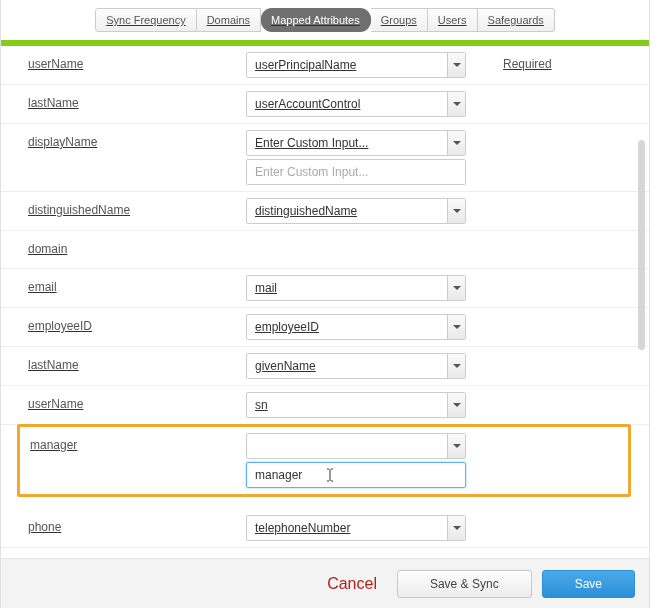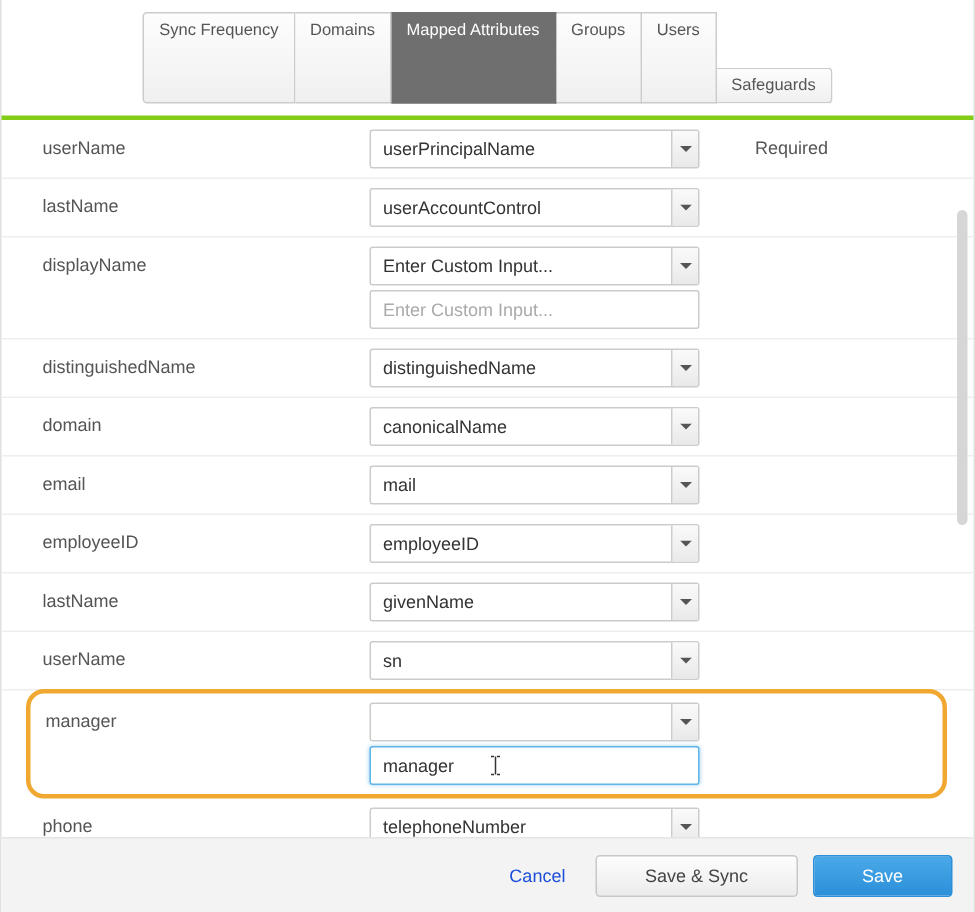--- a/index.html
+++ b/index.html
@@ -13,46 +13,48 @@
       overflow: hidden;
       position: relative;
     }
     .container {
       width: 650px;
       height: 608px;
       position: relative;
       border: 1px solid #e0e0e0;
       border-top: none;
       border-bottom: none;
+      text-decoration: underline;
     }
     .tabs {
       display: flex;
       justify-content: center;
       padding: 8px 0;
       gap: 0;
     }
     .tab {
       padding: 5px 10px;
       border: 1px solid #ccc;
       background: linear-gradient(#fdfdfd, #f0f0f0);
       font-size: 11px;
       color: #555;
       cursor: pointer;
       border-radius: 0;
     }
     .tab:first-child { border-top-left-radius: 3px; border-bottom-left-radius: 3px; }
-    .tab:last-child { border-top-right-radius: 3px; border-bottom-right-radius: 3px; margin-top: 37px; }
+    .tab:last-child { border-top-right-radius: 3px; border-bottom-right-radius: 3px; }
     .tab + .tab { border-left: none; }
     .tab.active {
       background: #6f6f6f;
       color: #fff;
       border-color: #6f6f6f;
+      border-radius: 11px;
     }
     .rows {
-      border-top: 3px solid #84cc16;
+      border-top: 6px solid #84cc16;
       max-height: 510px;
       overflow-y: auto;
     }
     .row {
       display: flex;
       align-items: flex-start;
       border-bottom: 1px solid #eee;
       min-height: 38px;
     }
     .label-col {
@@ -111,43 +113,43 @@
       margin-top: 3px;
       outline: none;
     }
     .custom-input.focused {
       border: 1px solid #5fb4e8;
       box-shadow: 0 0 3px rgba(95,180,232,0.6);
     }
     .custom-input::placeholder { color: #aaa; }
     .highlight-row {
       border: 3px solid #f0a830;
-      margin: -1px 18px 0 16px;
-      border-radius: 12px;
+      margin: -1px 18px 12px 16px;
+      border-radius: 2px;
     }
     .highlight-row .label-col { width: 226px; padding-left: 10px; }
     .footer {
       position: absolute;
       bottom: 0;
       left: 0;
       right: 0;
       height: 50px;
       background: #f3f3f3;
       border-top: 1px solid #e5e5e5;
       display: flex;
       align-items: center;
       justify-content: flex-end;
       padding: 0 14px;
       gap: 10px;
     }
     .btn-cancel {
       background: none;
       border: none;
-      color: #1d4ed8;
-      font-size: 12px;
+      color: #b91c1c;
+      font-size: 16px;
       cursor: pointer;
       padding: 6px 10px;
     }
     .btn {
       padding: 6px 32px;
       font-size: 12px;
       border-radius: 3px;
       cursor: pointer;
     }
     .btn-secondary {
@@ -241,30 +243,20 @@
               <svg width="8" height="5" viewBox="0 0 8 5">
                 <path d="M0 0 L4 4 L8 0 Z" fill="#555"></path>
               </svg>
             </div>
           </div>
         </div>
         <div class="req-col"></div>
       </div>
       <div class="row">
         <div class="label-col">domain</div>
-        <div class="field-col">
-          <div class="select-wrap">
-            <div class="select-value">canonicalName</div>
-            <div class="select-btn">
-              <svg width="8" height="5" viewBox="0 0 8 5">
-                <path d="M0 0 L4 4 L8 0 Z" fill="#555"></path>
-              </svg>
-            </div>
-          </div>
-        </div>
         <div class="req-col"></div>
       </div>
       <div class="row">
         <div class="label-col">email</div>
         <div class="field-col">
           <div class="select-wrap">
             <div class="select-value">mail</div>
             <div class="select-btn">
               <svg width="8" height="5" viewBox="0 0 8 5">
                 <path d="M0 0 L4 4 L8 0 Z" fill="#555"></path>

